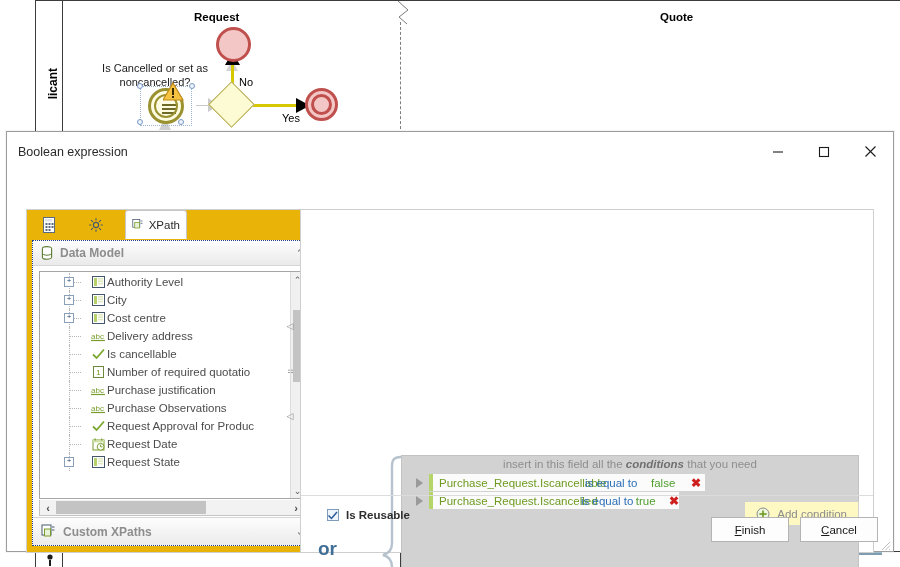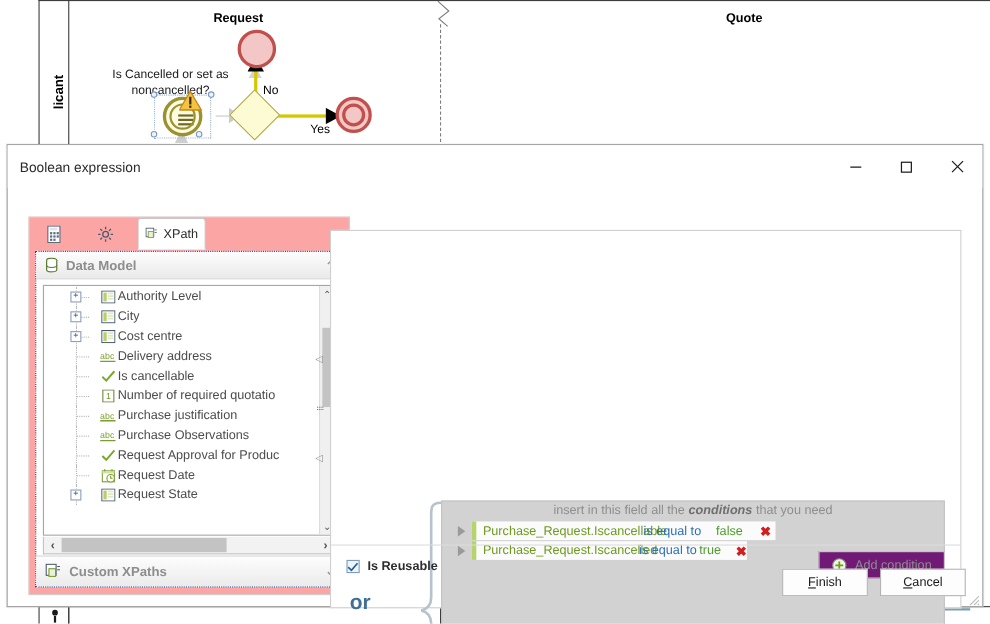--- a/index.html
+++ b/index.html
@@ -80,22 +80,22 @@
     color:#1a1a1a; font-size:13px; background:transparent; border:none;
     font-family:"Liberation Sans", sans-serif;
   }
   .win-btn svg { display:block; }
 
   
   #dlg-body { position:relative; height:382px; }
 
   
   #left-pane {
-    position:absolute; left:19px; top:26px; width:292px; height:344px;
-    border:1px solid #cfcfcf; background:#fca5a5;
+    position:absolute; left:19px; top:38px; width:292px; height:344px;
+    border:1px solid #cfcfcf; background:#eab308;
   }
   #tabstrip { position:relative; height:30px; }
   .tab-btn {
     position:absolute; top:0; height:29px; display:flex; align-items:center;
     justify-content:center; gap:5px; background:transparent;
     border:none; font-size:11.5px; color:#2b2b2b;
     font-family:"Liberation Sans", sans-serif;
   }
   .tab-btn.active {
     background:#fff; border:1px solid #c7c7c7; border-bottom:1px solid #fff;
@@ -236,30 +236,30 @@
   .cond-val { font-size:11.5px; color:#4f9e2e; }
   .cond-del {
     font-size:12px; color:#cf2020; font-weight:bold; line-height:1;
     background:none; border:none; padding:0; cursor:pointer;
   }
 
   #footer-sep {
     position:absolute; left:0; right:0; top:285px; height:1px; background:#dcdcdc;
   }
   #reusable-row {
-    position:absolute; left:14px; top:299px; display:flex; align-items:center; gap:7px;
+    position:absolute; left:26px; top:299px; display:flex; align-items:center; gap:7px;
   }
   #reusable-box {
     width:12px; height:12px; border:1px solid #7f9db9; background:#eef4fb;
     display:flex; align-items:center; justify-content:center;
   }
   #reusable-row .lbl { font-size:11.5px; font-weight:bold; color:#2d2d2d; }
   #add-cond {
     position:absolute; right:14px; top:291px; height:25px; min-width:112px;
-    border:1px solid #d2d2d2; background:#701a75;
+    border:1px solid #d2d2d2; background:#fef9c3;
     display:flex; align-items:center; gap:7px; padding:0 11px;
     font-size:11.5px; color:#8d8d8d; font-family:"Liberation Sans", sans-serif;
   }
 
   
   #dlg-foot {
     position:absolute; right:0; bottom:0; width:100%; height:44px;
   }
   .dlg-btn {
     position:absolute; top:8px; width:78px; height:25px;

